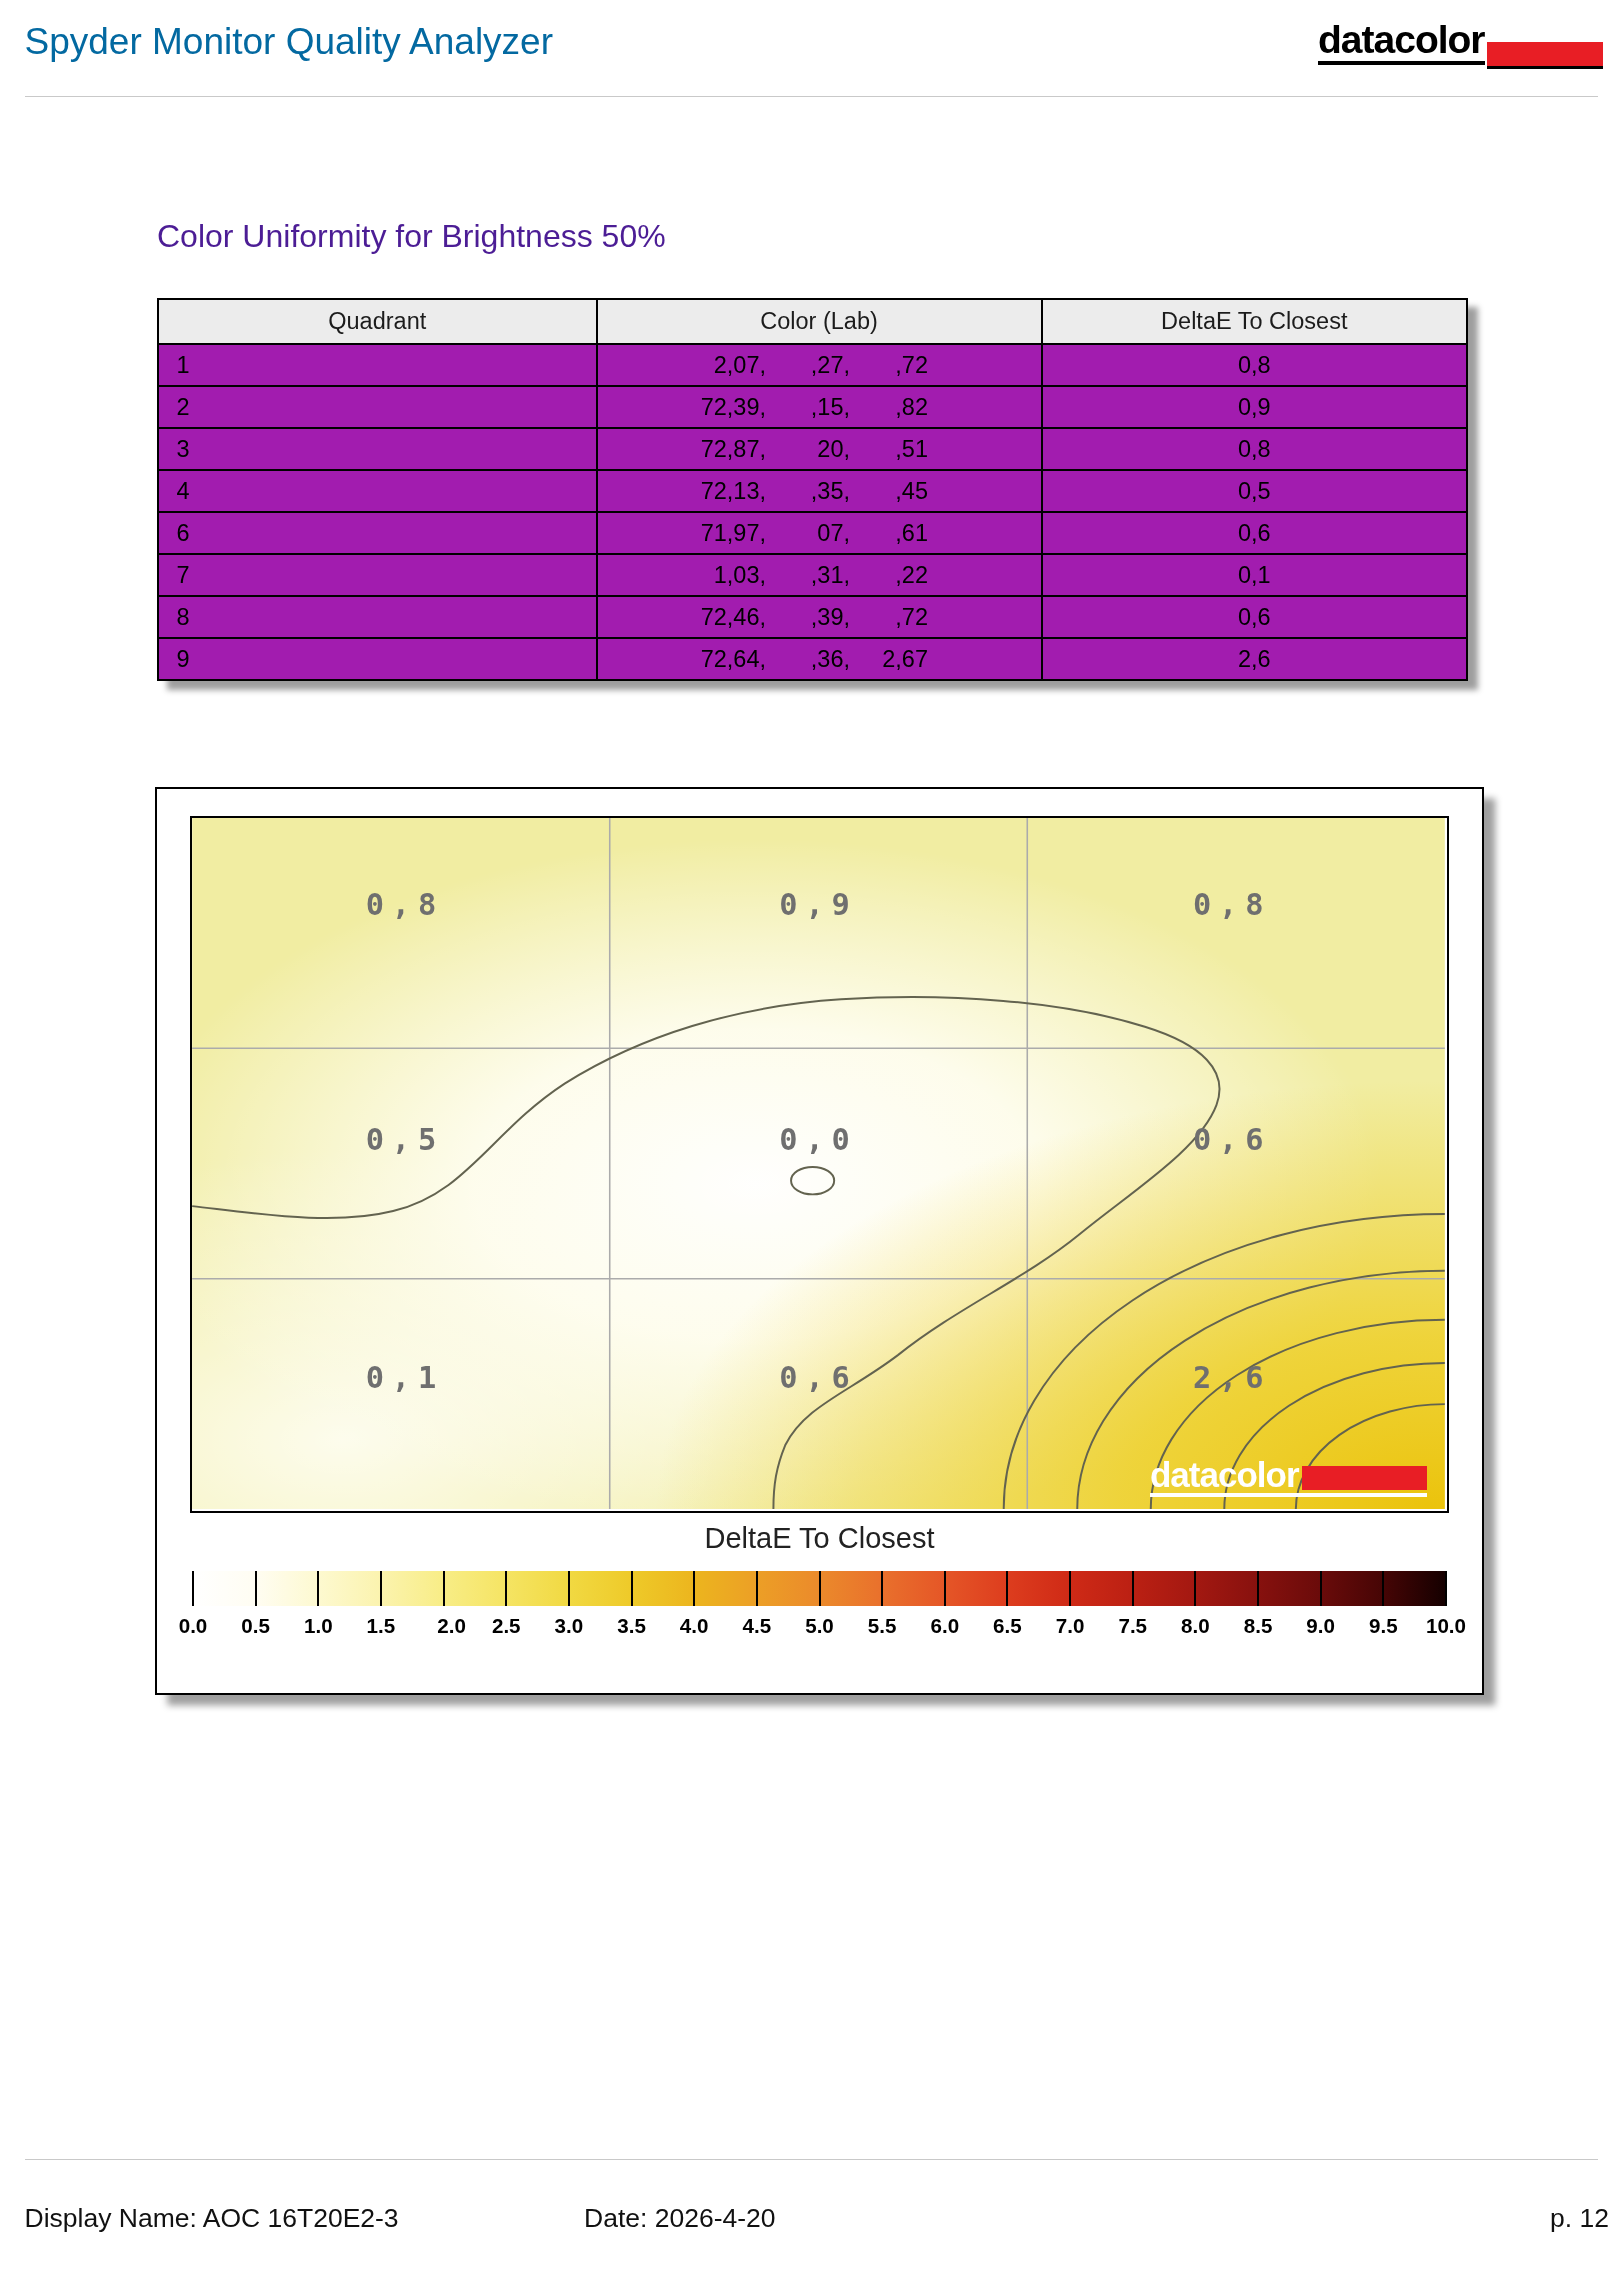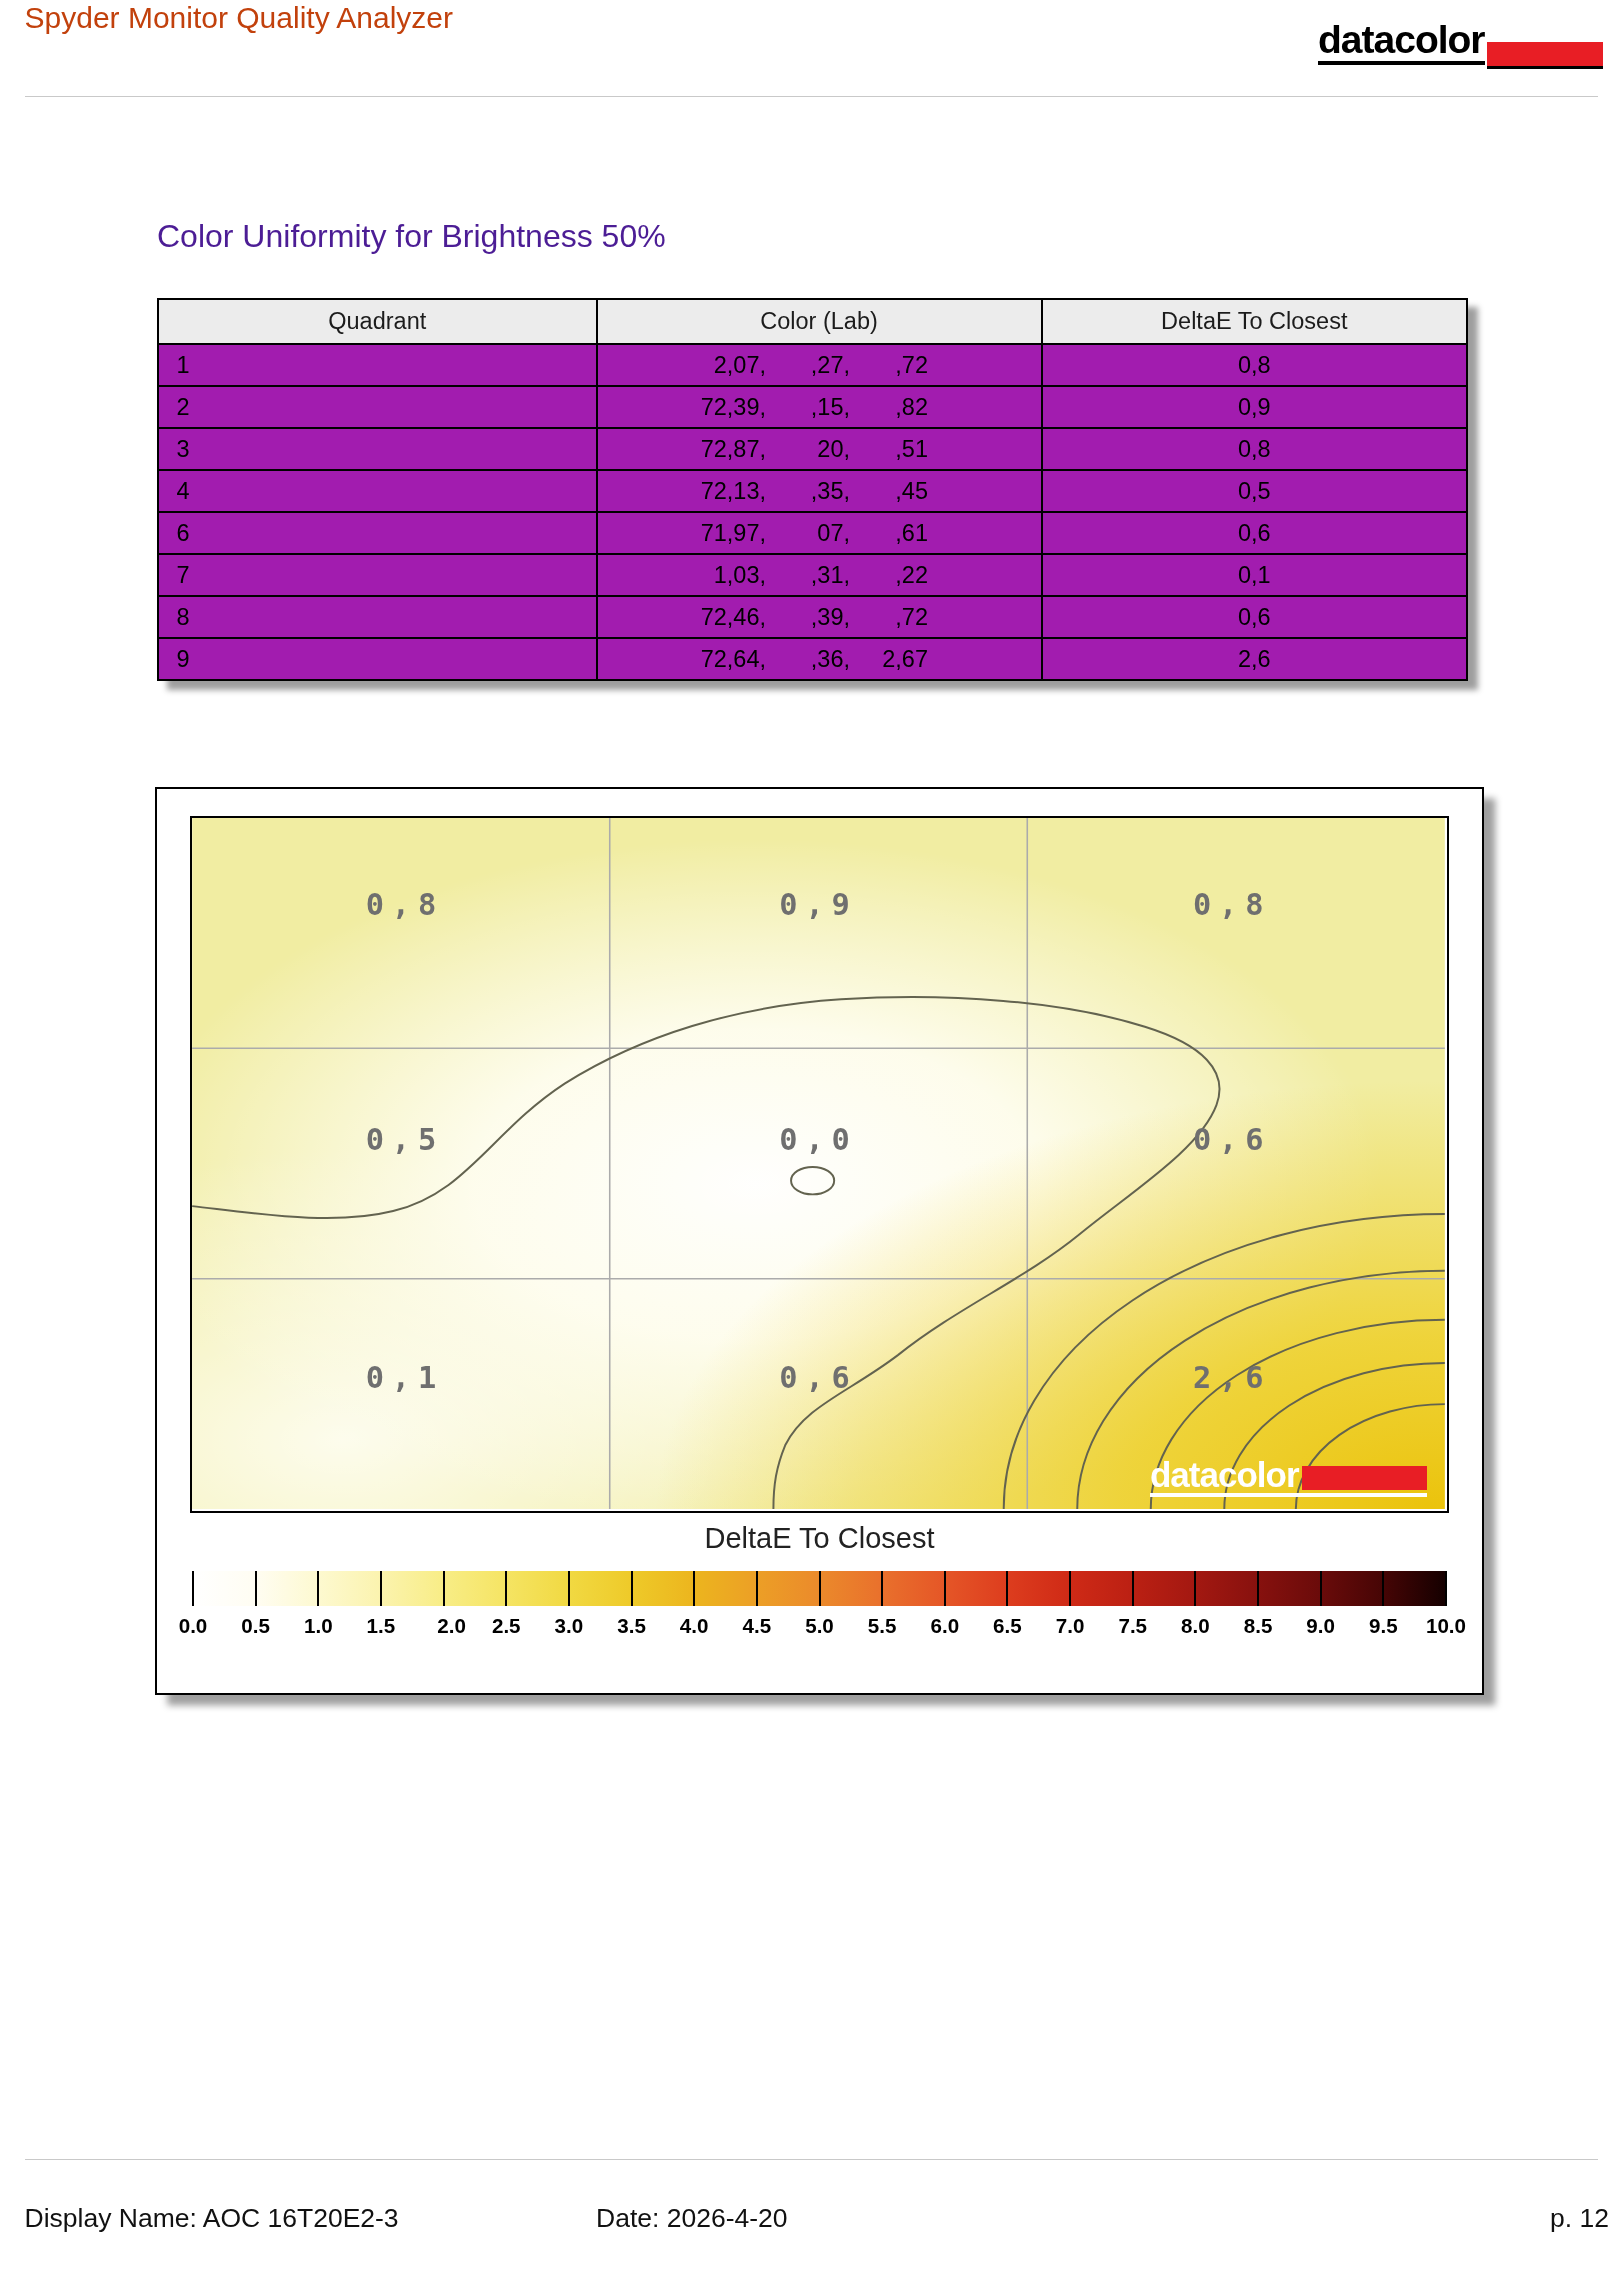--- a/index.html
+++ b/index.html
@@ -1,21 +1,21 @@
 <!DOCTYPE html>
 <html><head>
 <meta charset="utf-8">
 <style>
   * { margin:0; padding:0; box-sizing:border-box; }
   html,body { width:1622px; height:2294px; background:#ffffff;
               font-family:"Liberation Sans", sans-serif; color:#000; }
   .abs { position:absolute; }
 
   
-  .page-header-title { left:24.5px; top:1px; font-size:30px; font-weight:300; color:#c2410c; }
+  .page-header-title { left:24.5px; top:21px; font-size:37px; font-weight:300; color:#0369a1; }
   .rule { height:1px; background:#c9c9c9; left:24.5px; width:1573px; }
   .rule-top { top:96px; }
   .rule-bottom { top:2159px; }
   .footer-text { top:2203px; font-size:26.5px; font-weight:300; color:#111; }
 
   
   .dc-logo { left:1318px; top:21.6px; display:flex; align-items:flex-end; }
   .dc-word { font-size:39px; font-weight:700; letter-spacing:-1px; line-height:0.9;
              border-bottom:4.9px solid #000; padding-bottom:3.9px; color:#000; }
   .dc-red  { width:116px; height:27.4px; margin-left:2.9px; margin-bottom:-4.9px;
@@ -242,15 +242,15 @@
       <div class="cb-label" style="left: 80%; text-align: center;">8.0</div>
       <div class="cb-label" style="left: 85%;">8.5</div>
       <div class="cb-label" style="left: 90%;">9.0</div>
       <div class="cb-label" style="left: 95%;">9.5</div>
       <div class="cb-label" style="left: 100%;">10.0</div>
     </div>
 </div>
 
 <div class="abs rule rule-bottom"></div>
 <div class="abs footer-text" style="left:24.5px;">Display Name: AOC 16T20E2-3</div>
-<div class="abs footer-text" style="left:584px;margin-left:12px;">Date: 2026-4-20</div>
+<div class="abs footer-text" style="left:584px;">Date: 2026-4-20</div>
 <div class="abs footer-text" style="left:1550px;">p. 12</div>
 
 
 </body></html>

